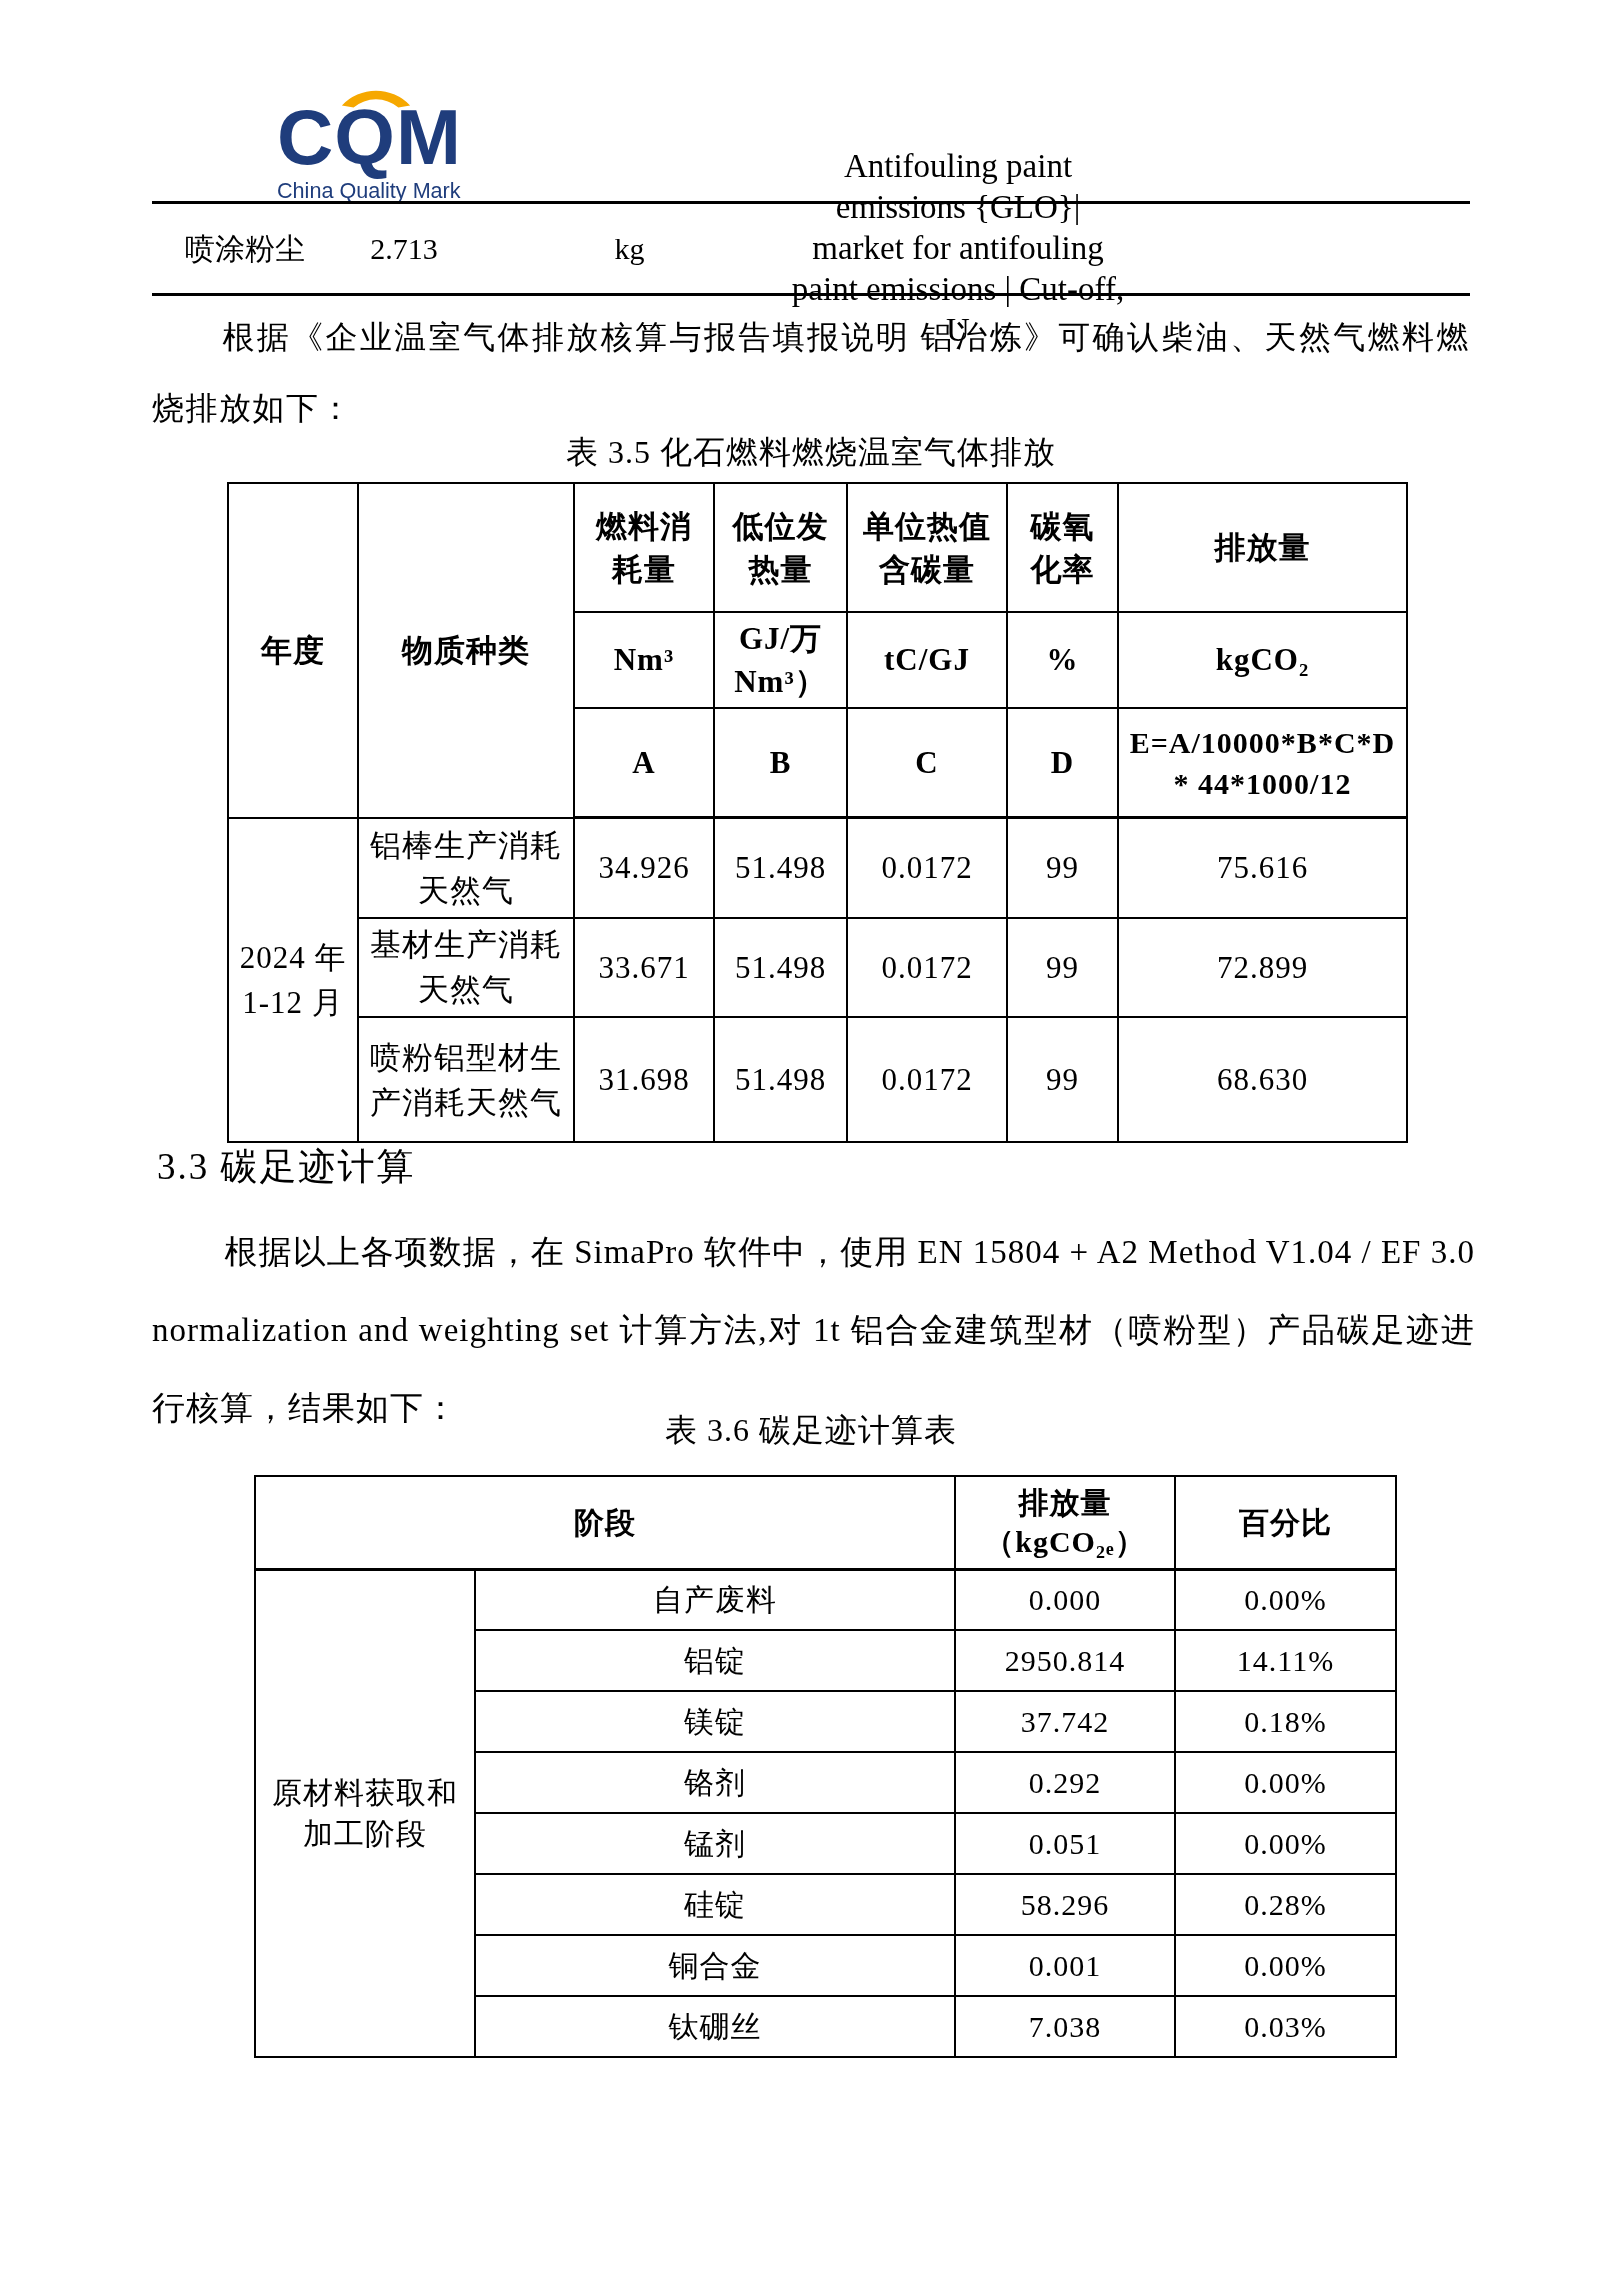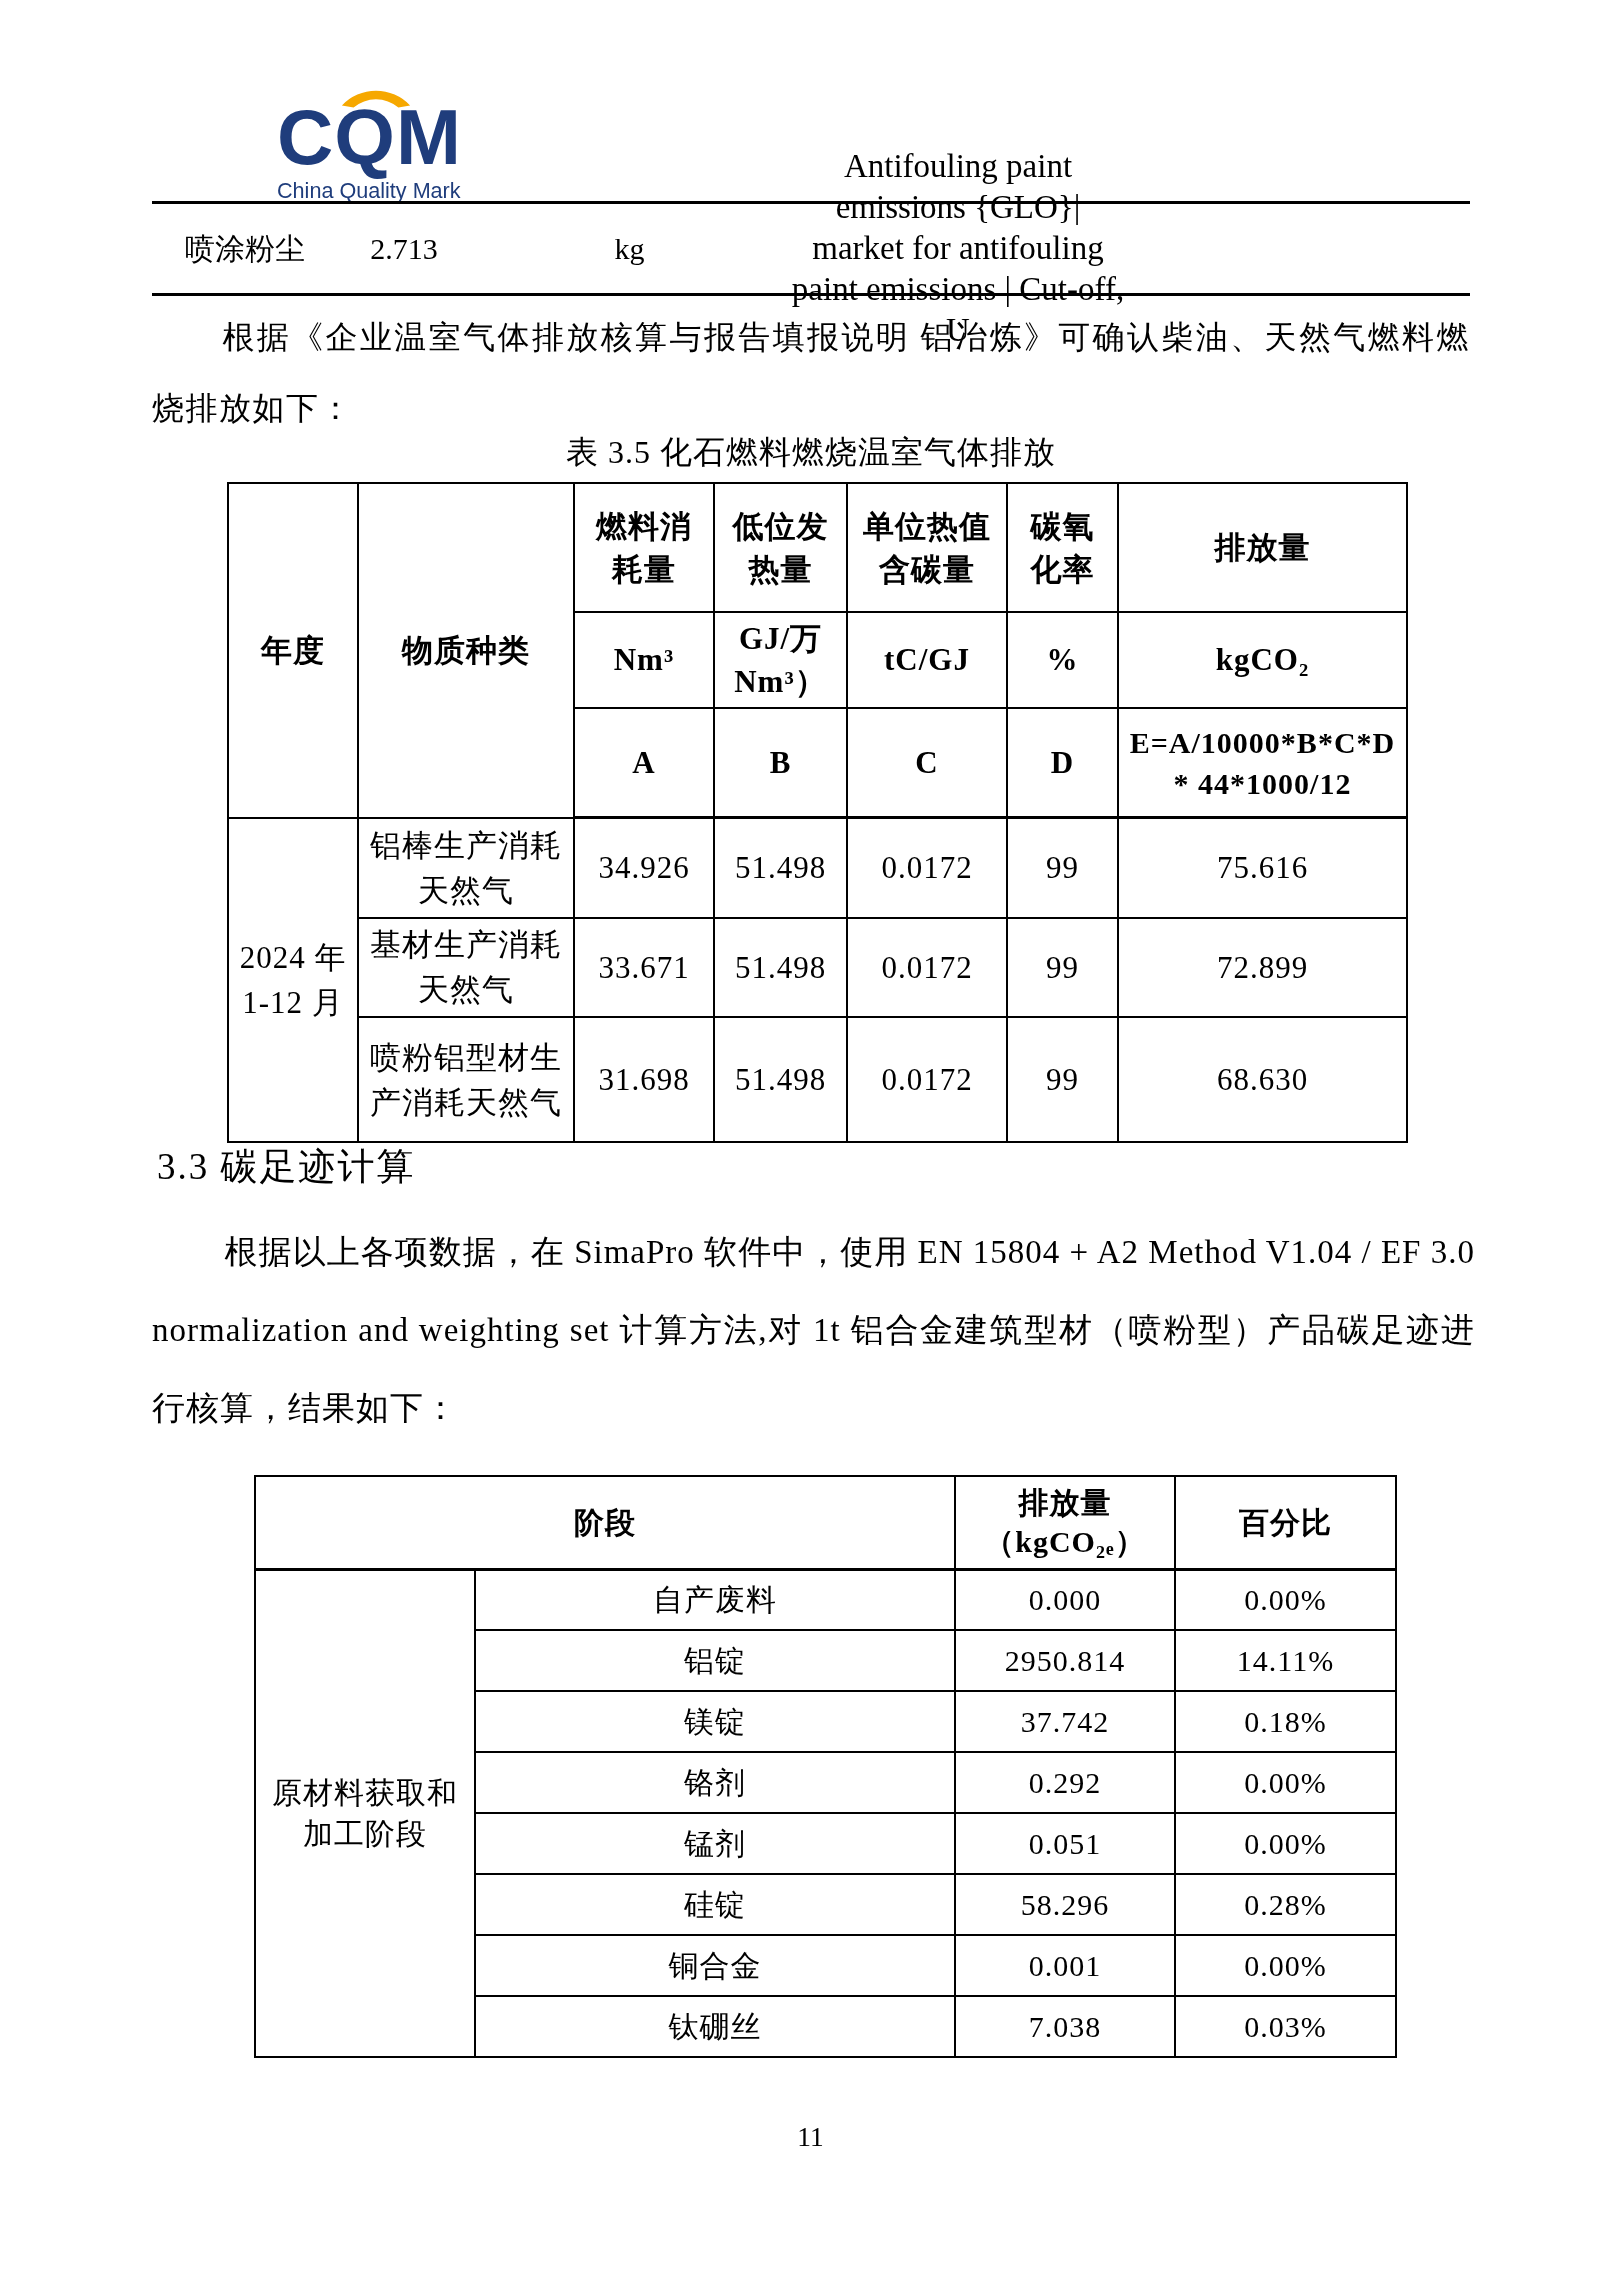--- a/index.html
+++ b/index.html
@@ -175,20 +175,21 @@
       <td>0.0172</td>
       <td>99</td>
       <td>68.630</td>
     </tr>
   </tbody>
     </table>
 
   <div class="heading33">3.3 碳足迹计算</div>
   <p class="para2">根据以上各项数据，在 SimaPro 软件中，使用 EN 15804 + A2 Method V1.04 / EF 3.0 normalization and weighting set 计算方法,对 1t 铝合金建筑型材（喷粉型）产品碳足迹进行核算，结果如下：</p>
 
+  <div class="caption36">表 3.6 碳足迹计算表</div>
 
   <table class="t36">
     <colgroup>
       <col style="width:220px">
         <col style="width:480px">
         <col style="width:220px">
         <col style="width:221px">
     </colgroup>
     <tbody>
         <tr class="hdr">
@@ -236,16 +237,15 @@
       <td>0.00%</td>
     </tr>
     <tr class="row">
       <td>钛硼丝</td>
       <td>7.038</td>
       <td>0.03%</td>
     </tr>
   </tbody>
     </table>
 
-  <div class="pagenum">11</div>
 
 </div>
 
 
 </body></html>

